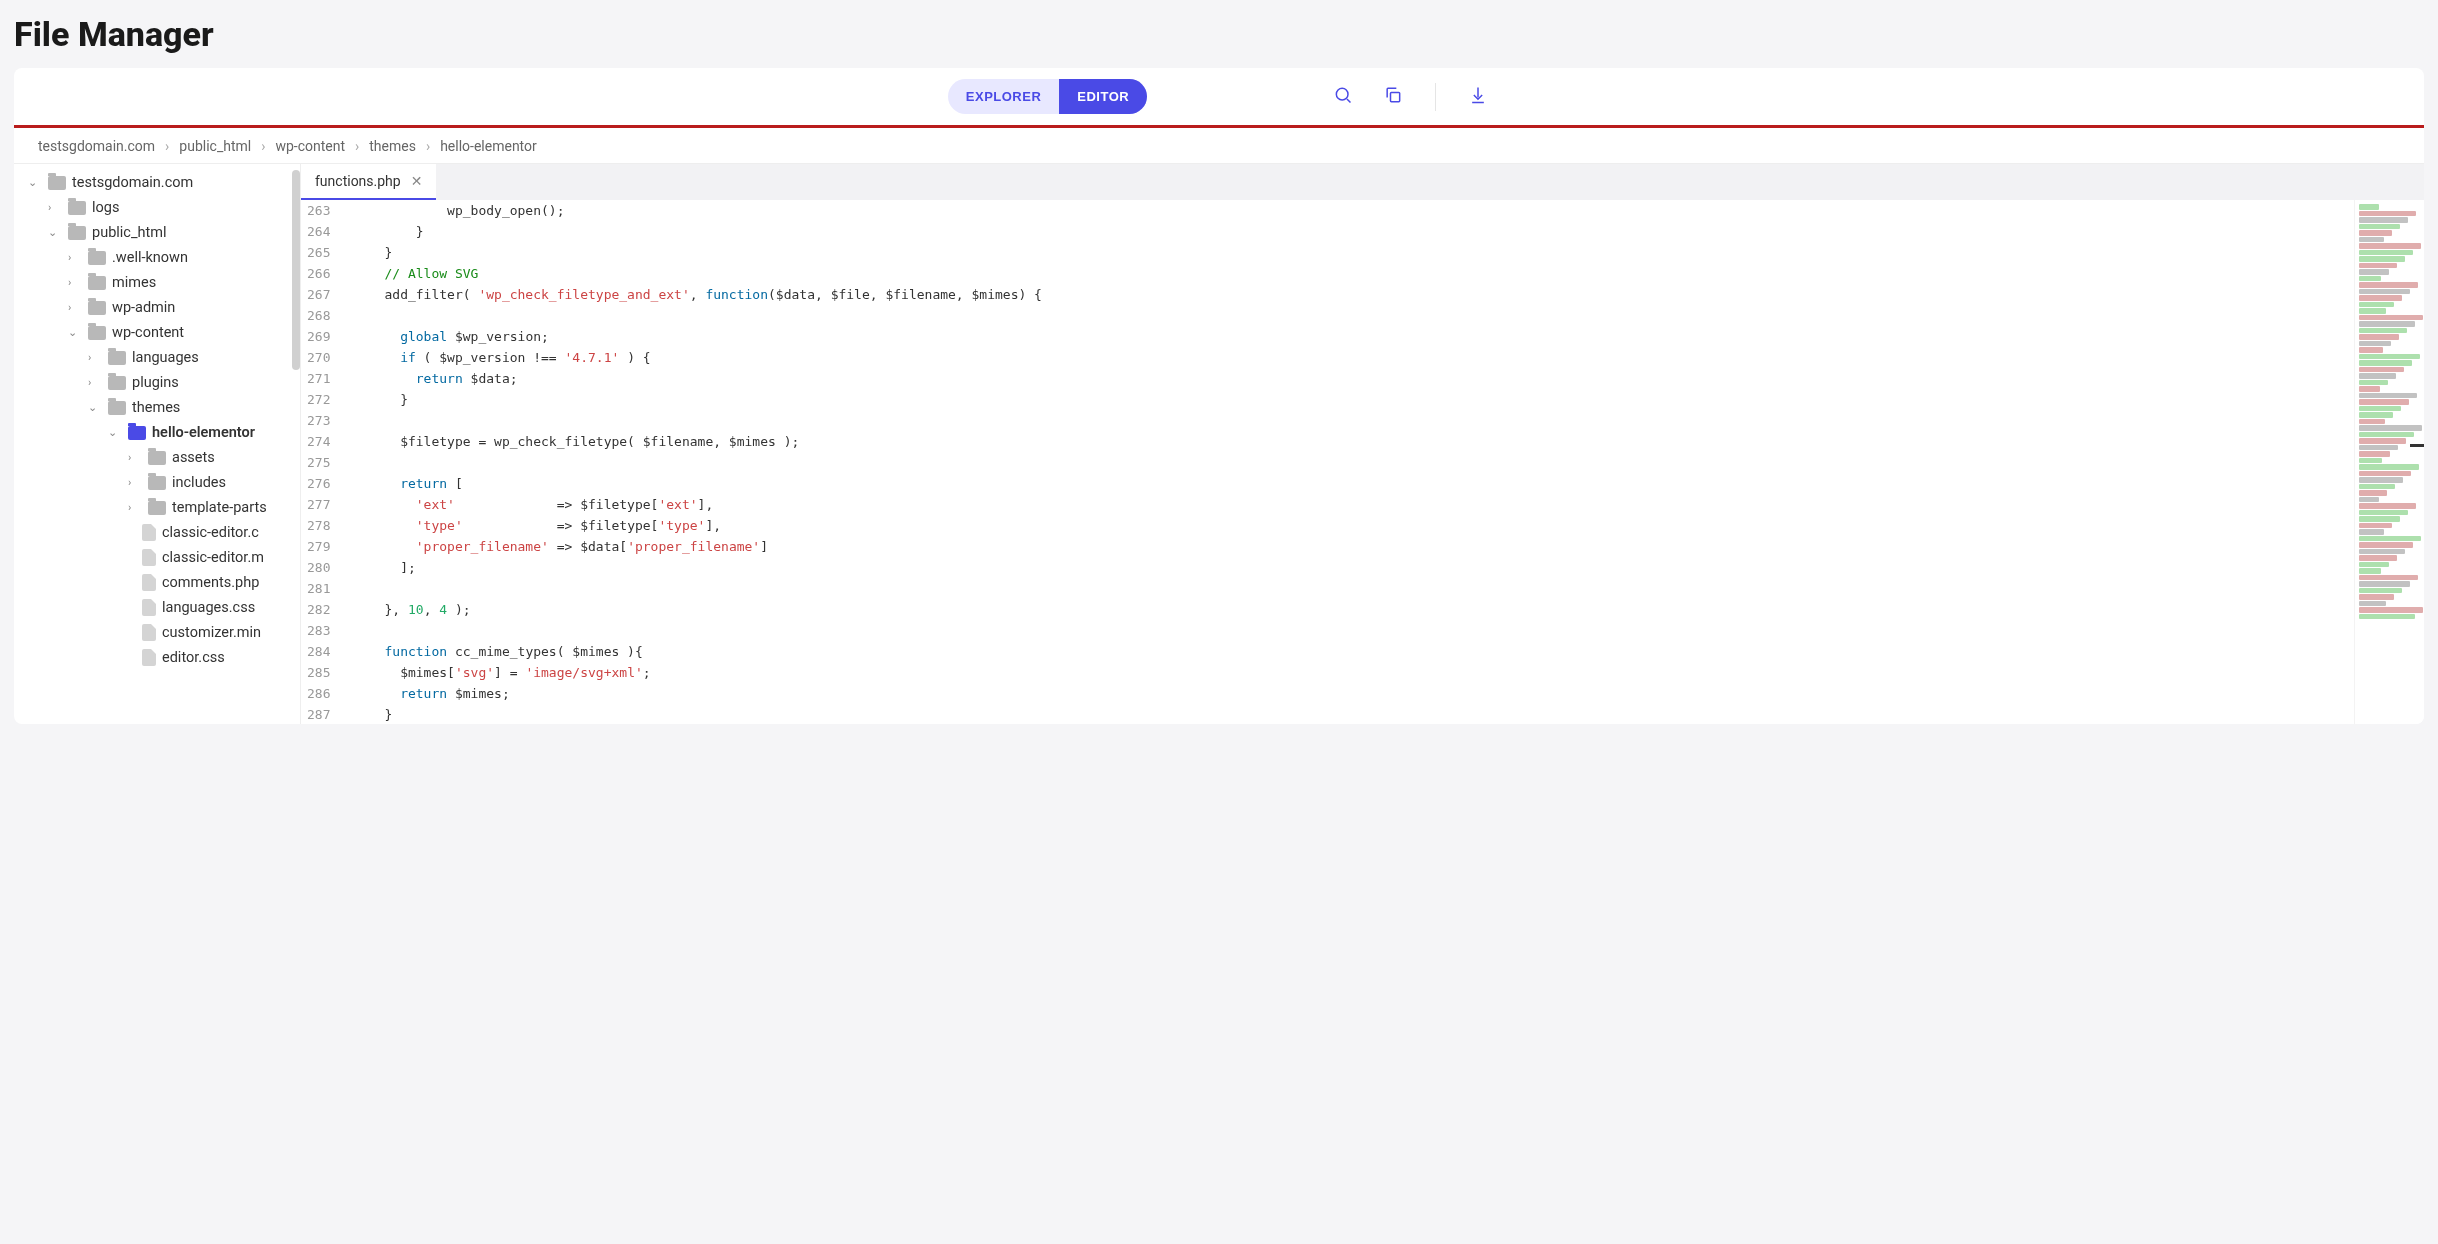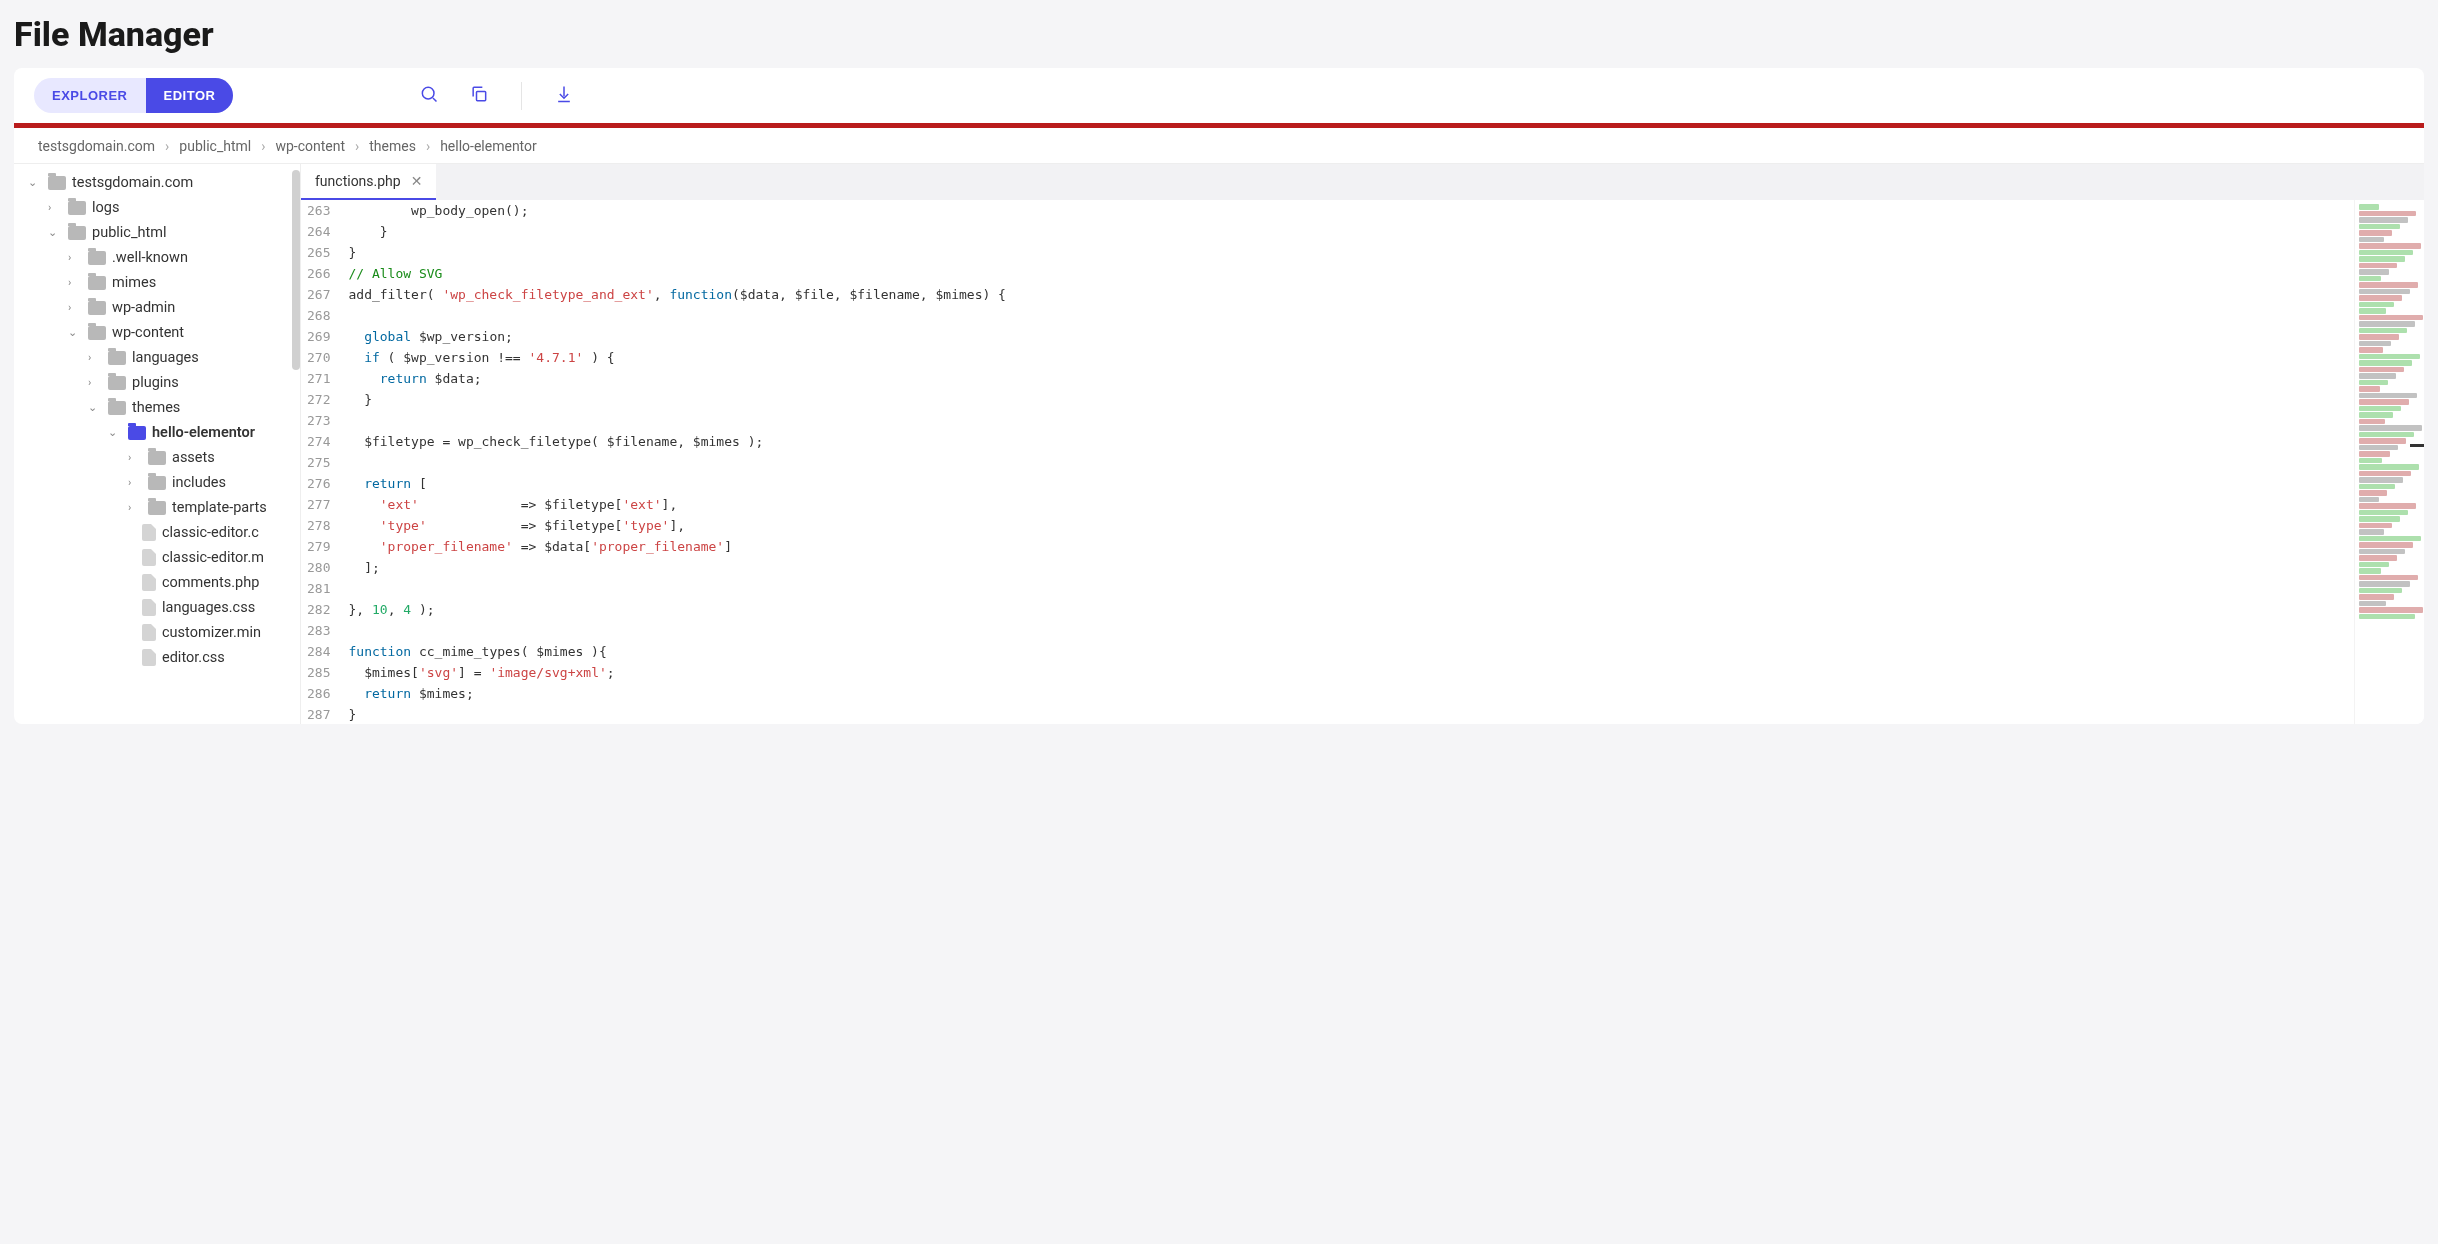--- a/index.html
+++ b/index.html
@@ -1,20 +1,20 @@
 <!DOCTYPE html>
 <html><head>
 <meta charset="utf-8">
 <style>
 * { box-sizing: border-box; margin: 0; padding: 0; }
 body { font-family: -apple-system, BlinkMacSystemFont, "Segoe UI", Roboto, sans-serif; background: #f5f5f7; color: #333; }
 .app { padding: 14px; }
 .page-title { font-size: 34px; font-weight: 800; margin-bottom: 14px; color: #1a1a1a; }
 .panel { background: #fff; border-radius: 8px; overflow: hidden; position: relative; }
-.toolbar { display: flex; align-items: center; padding: 10px 20px 10px 20px; border-bottom: 5px solid #b91c1c; position: relative; height: 60px; }
+.toolbar { display: flex; align-items: center; padding: 10px 20px 10px 20px; border-bottom: 3px solid #b91c1c; position: relative; height: 60px; justify-content: center; }
 .tab-switch { display: flex; background: #e8e8ff; border-radius: 20px; overflow: hidden; margin-right: 24px; }
 .tab-switch button { border: none; padding: 10px 18px; font-size: 13px; font-weight: 700; cursor: pointer; background: transparent; letter-spacing: .5px; }
 .tab-switch .inactive { color: #4a4ae6; }
 .tab-switch .active { background: #4a4ae6; color: #fff; }
 .toolbar-icons { display: flex; align-items: center; gap: 26px; margin-left: 160px; }
 .toolbar-icons .divider { width: 1px; height: 28px; background: #e5e5e5; margin: 0 4px; }
 .icon-btn { width: 24px; height: 24px; display: flex; align-items: center; justify-content: center; cursor: pointer; color: #4a4ae6; }
 .icon-btn svg { width: 20px; height: 20px; }
 
 
@@ -39,21 +39,21 @@
 .folder-ic.active { background: #4a4ae6; }
 .folder-ic.active::before { background: #4a4ae6; }
 .file-ic { width: 14px; height: 17px; background: #d4d4d4; border-radius: 2px; position: relative; }
 .file-ic::before { content:""; position:absolute; top:0; right:0; width:5px; height:5px; background:#fff; clip-path: polygon(0 0, 100% 100%, 100% 0); }
 .label-txt { color: #333; }
 
 .editor-area { flex: 1; display: flex; flex-direction: column; border-left: 1px solid #eee; }
 .file-tabs { display: flex; background: #f2f2f4; height: 36px; }
 .file-tab { display: flex; align-items: center; gap: 10px; padding: 0 14px; background: #fff; border-bottom: 2px solid #4a4ae6; font-size: 14px; cursor: pointer; }
 .file-tab .close { color: #888; font-size: 14px; cursor: pointer; }
-.code-wrap { flex: 1; display: flex; overflow: hidden; position: relative; }
+.code-wrap { flex: 1; display: flex; overflow: hidden; position: relative; gap: 36px; }
 .gutter { background: #fff; padding: 0 10px 0 6px; text-align: right; color: #999; font-family: Menlo, Consolas, monospace; font-size: 13px; line-height: 21px; user-select: none; }
 .code { flex: 1; font-family: Menlo, Consolas, monospace; font-size: 13px; line-height: 21px; white-space: pre; overflow: hidden; padding-left: 8px; }
 .minimap { width: 70px; background: #fff; border-left: 1px solid #f3f3f3; padding: 4px; overflow: hidden; }
 .mm-line { height: 5.5px; margin-bottom: 1px; border-radius: 1px; }
 
 
 .k { color: #0369a1; } 
 .s { color: #c44; } 
 .n { color: #2a6; } 
 .c { color: #1a8c1a; }

